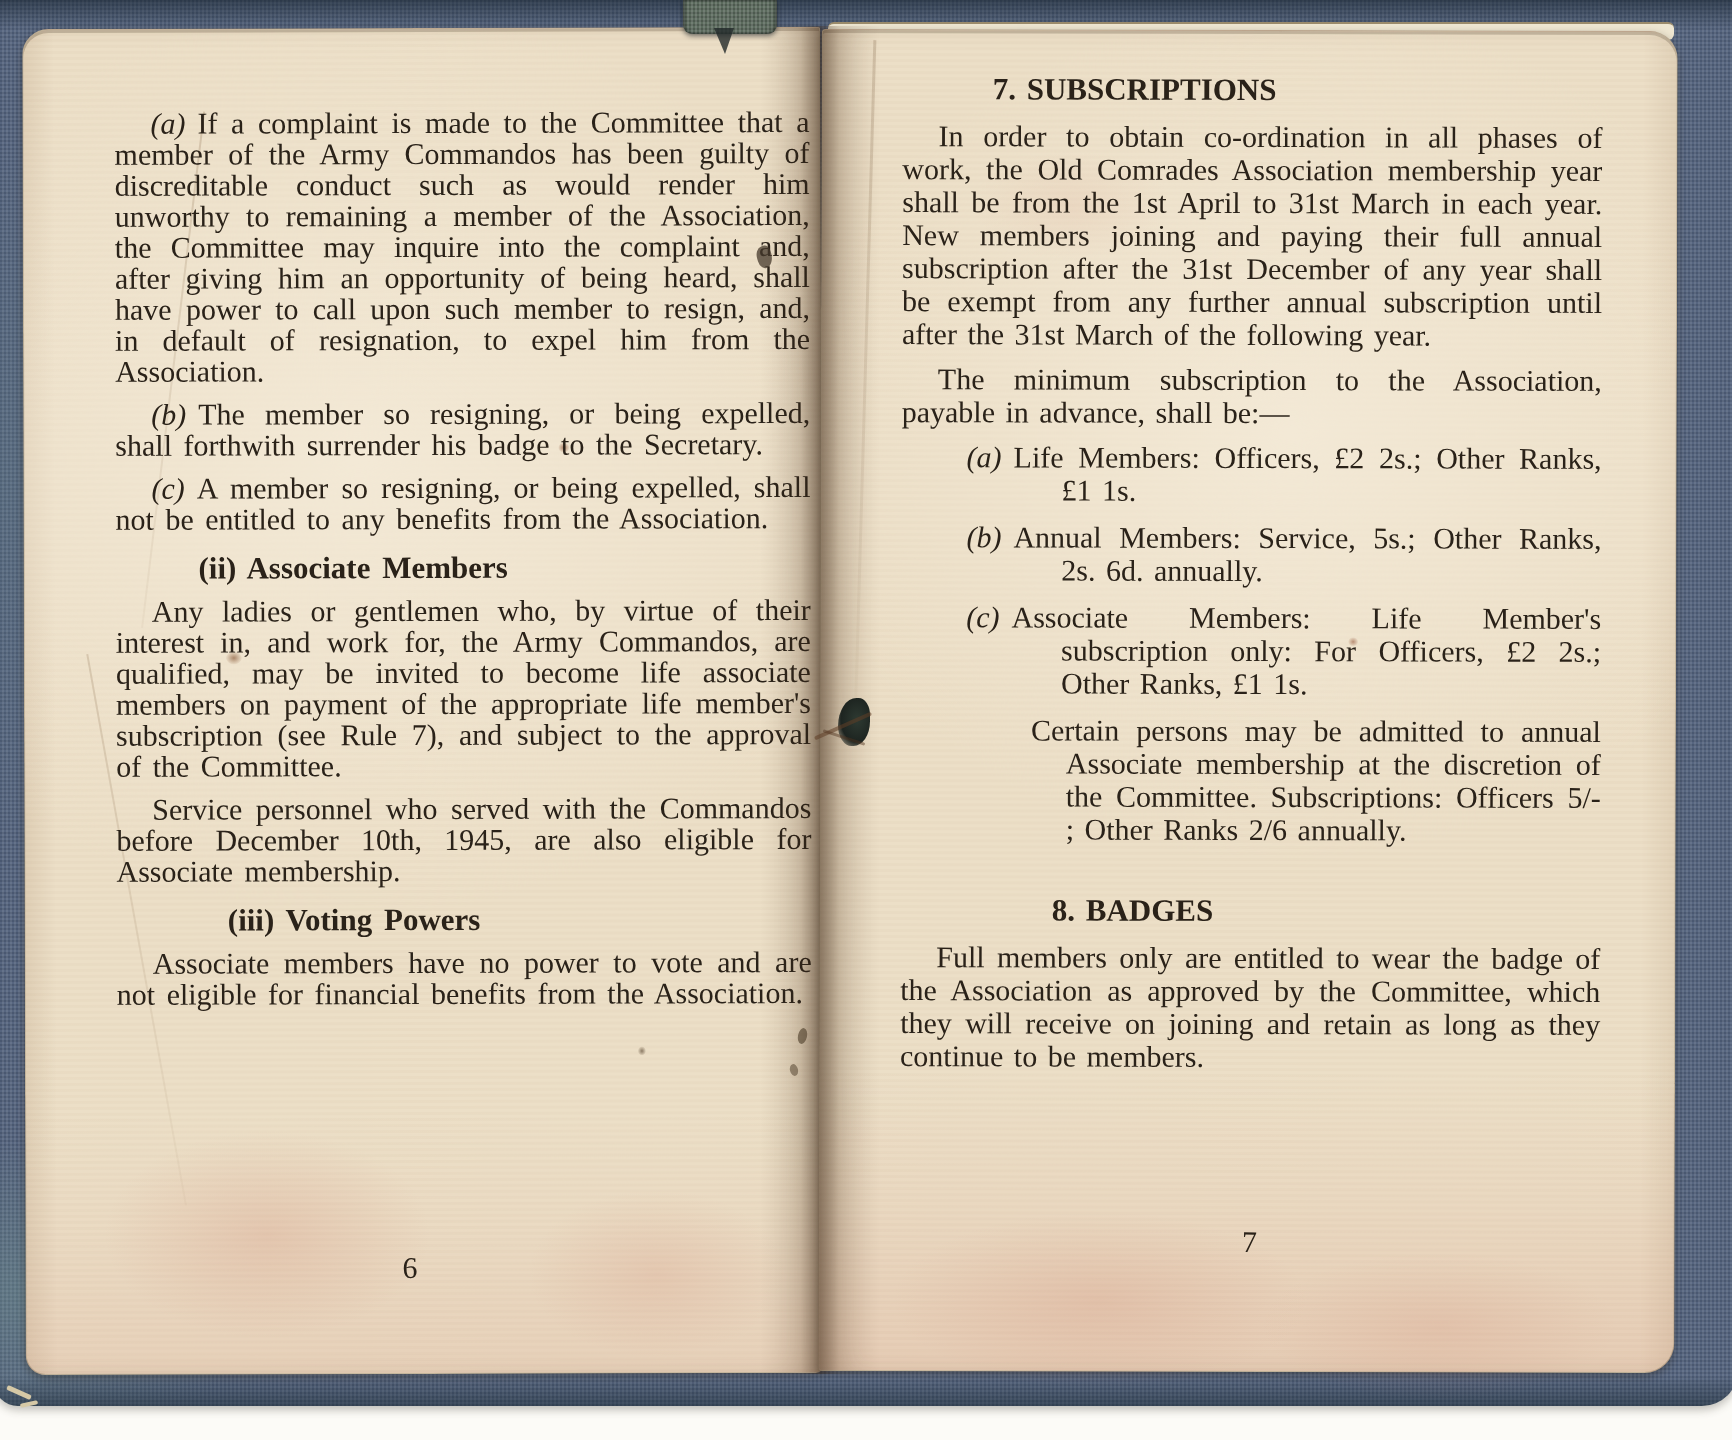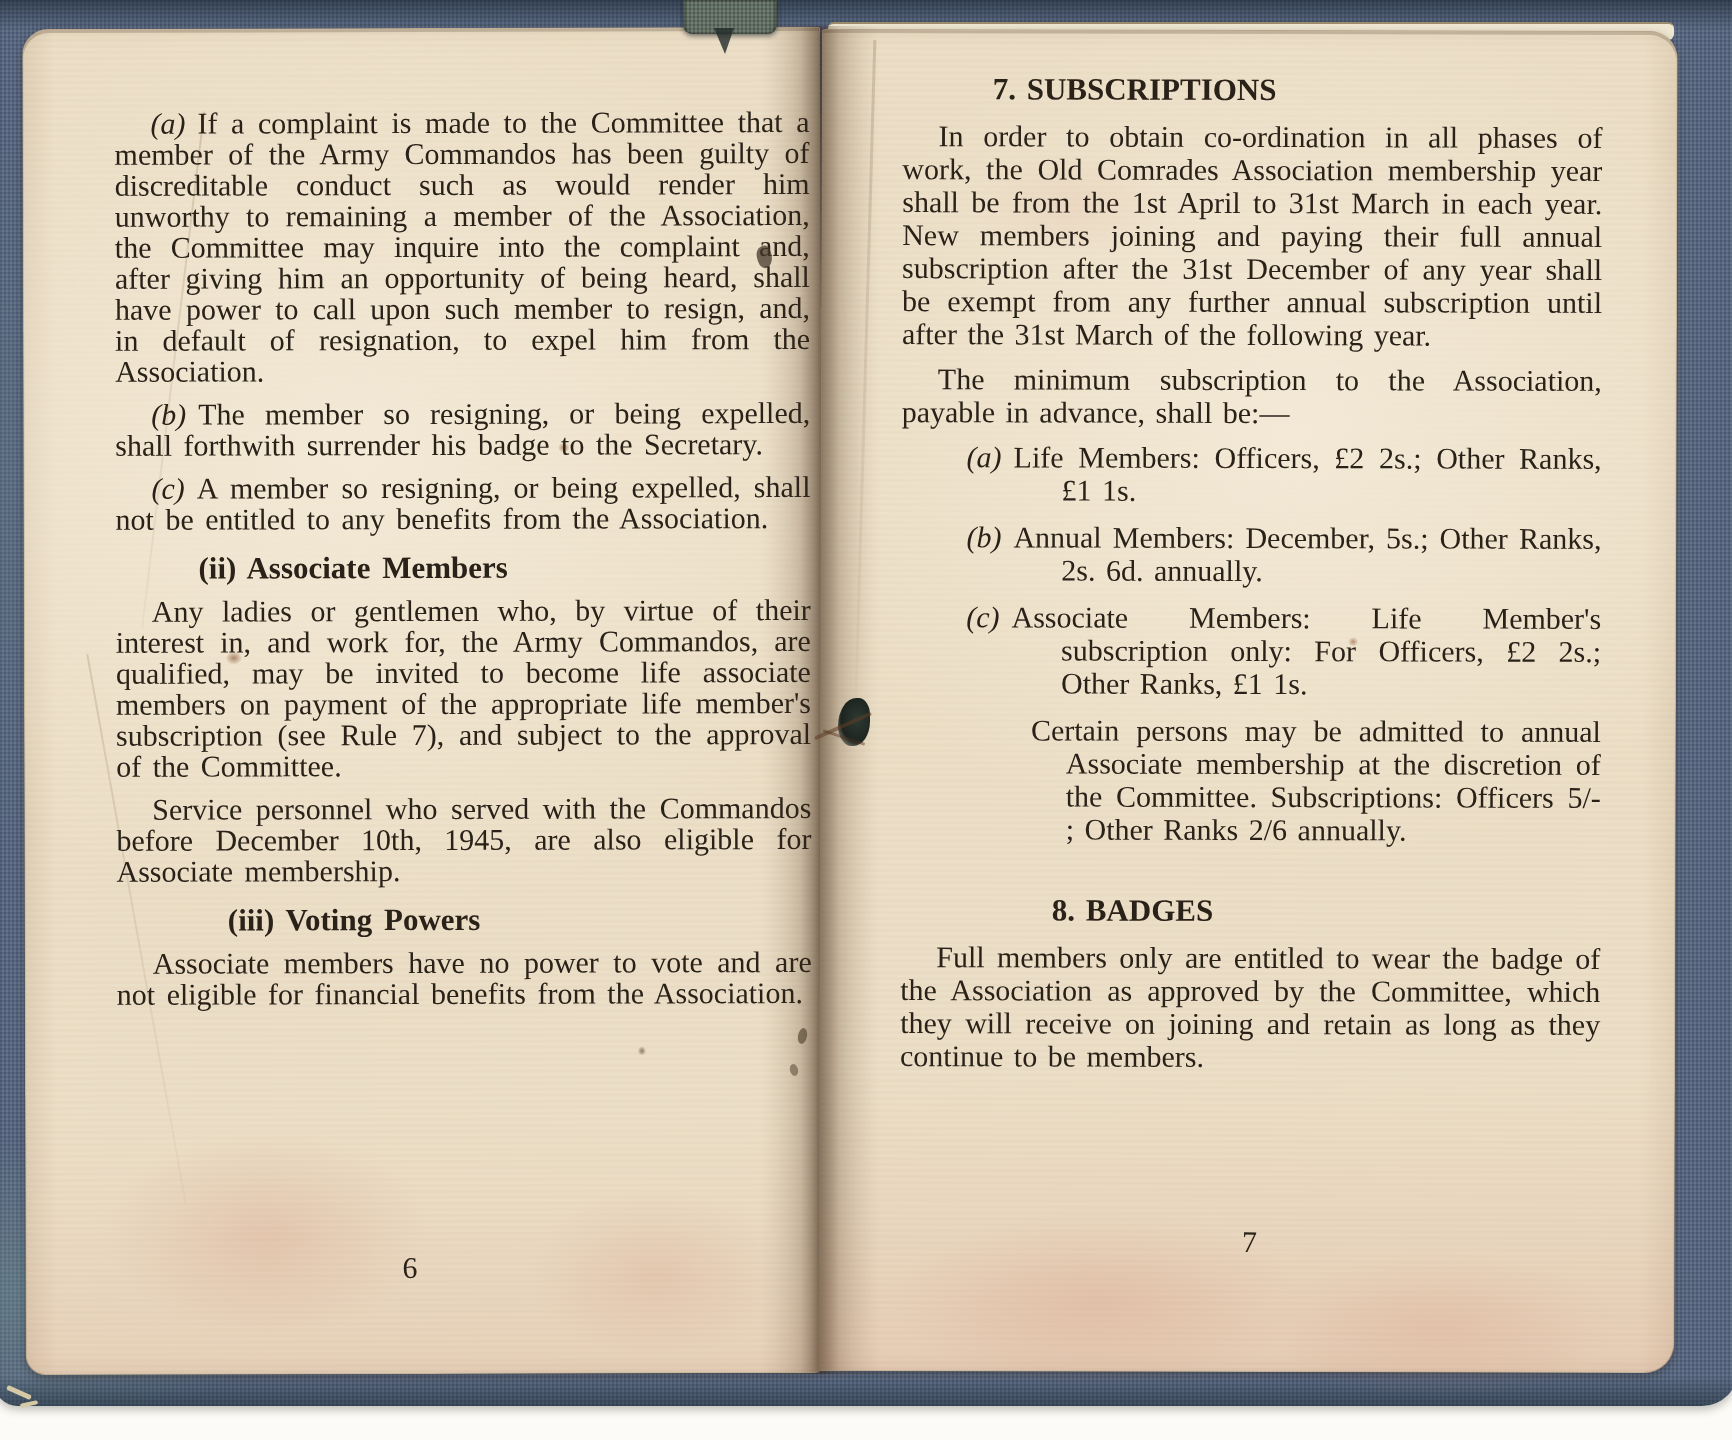--- a/index.html
+++ b/index.html
@@ -151,21 +151,21 @@
     <div class="stain s-pink-r2"></div>
     <div class="stain s-pink-r3"></div>
     <div class="stain s-dot-r1"></div>
     <div class="crease c-r1"></div>
 
     <div class="col">
       <p class="h">7. SUBSCRIPTIONS</p>
       <p class="p">In order to obtain co-ordination in all phases of work, the Old Comrades Association membership year shall be from the 1st April to 31st March in each year. New members joining and paying their full annual subscription after the 31st December of any year shall be exempt from any further annual subscription until after the 31st March of the following year.</p>
       <p class="p">The minimum subscription to the Association, payable in advance, shall be:—</p>
       <p class="si"><span class="lbl">(a)</span><span>Life Members: Officers, £2 2s.; Other Ranks, £1 1s.</span></p>
-      <p class="si"><span class="lbl">(b)</span><span>Annual Members: December, 5s.; Other Ranks, 2s. 6d. annually.</span></p>
+      <p class="si"><span class="lbl">(b)</span><span>Annual Members: Service, 5s.; Other Ranks, 2s. 6d. annually.</span></p>
       <p class="si"><span class="lbl">(c)</span><span>Associate Members: Life Member's subscription only: For Officers, £2 2s.; Other Ranks, £1 1s.</span></p>
       <p class="certain">Certain persons may be admitted to annual Associate membership at the discretion of the Committee. Subscriptions: Officers 5/- ; Other Ranks 2/6 annually.</p>
       <p class="h hb">8. BADGES</p>
       <p class="p">Full members only are entitled to wear the badge of the Association as approved by the Committee, which they will receive on joining and retain as long as they continue to be members.</p>
     </div>
     <p class="pgnum">7</p>
   </div>
 
   <div class="gutter"></div>
   <div class="spine-notch"></div>

